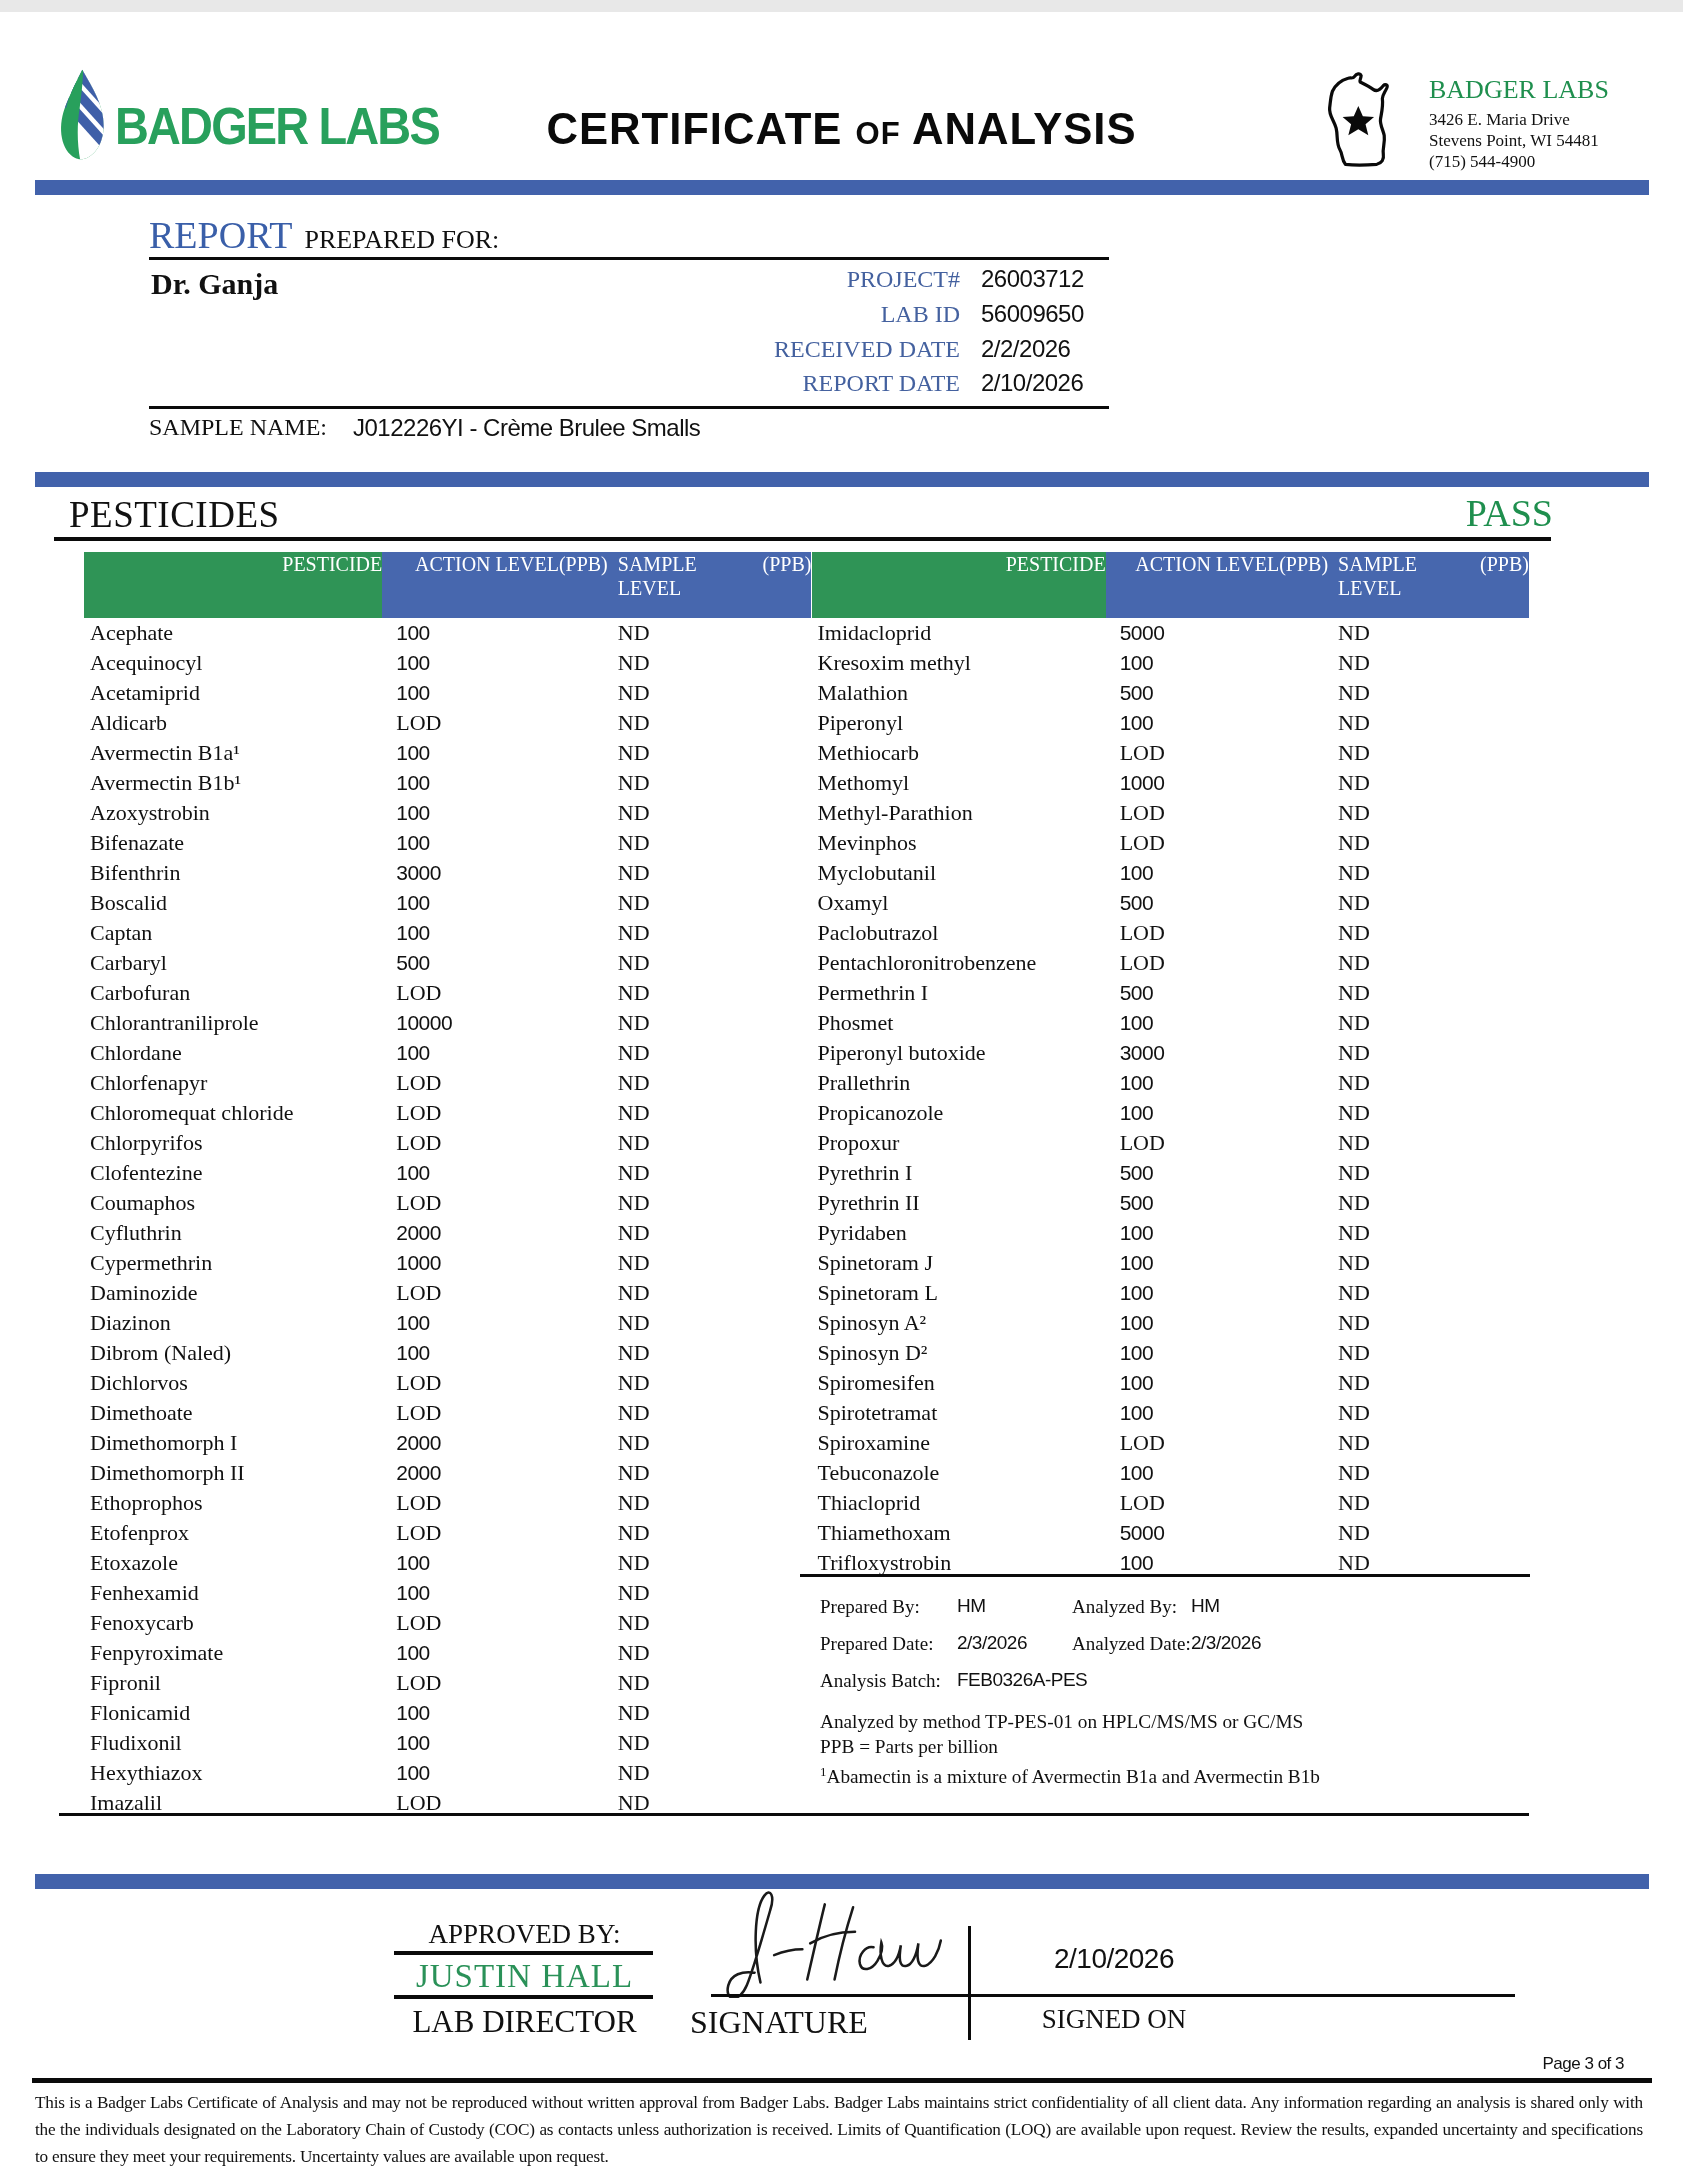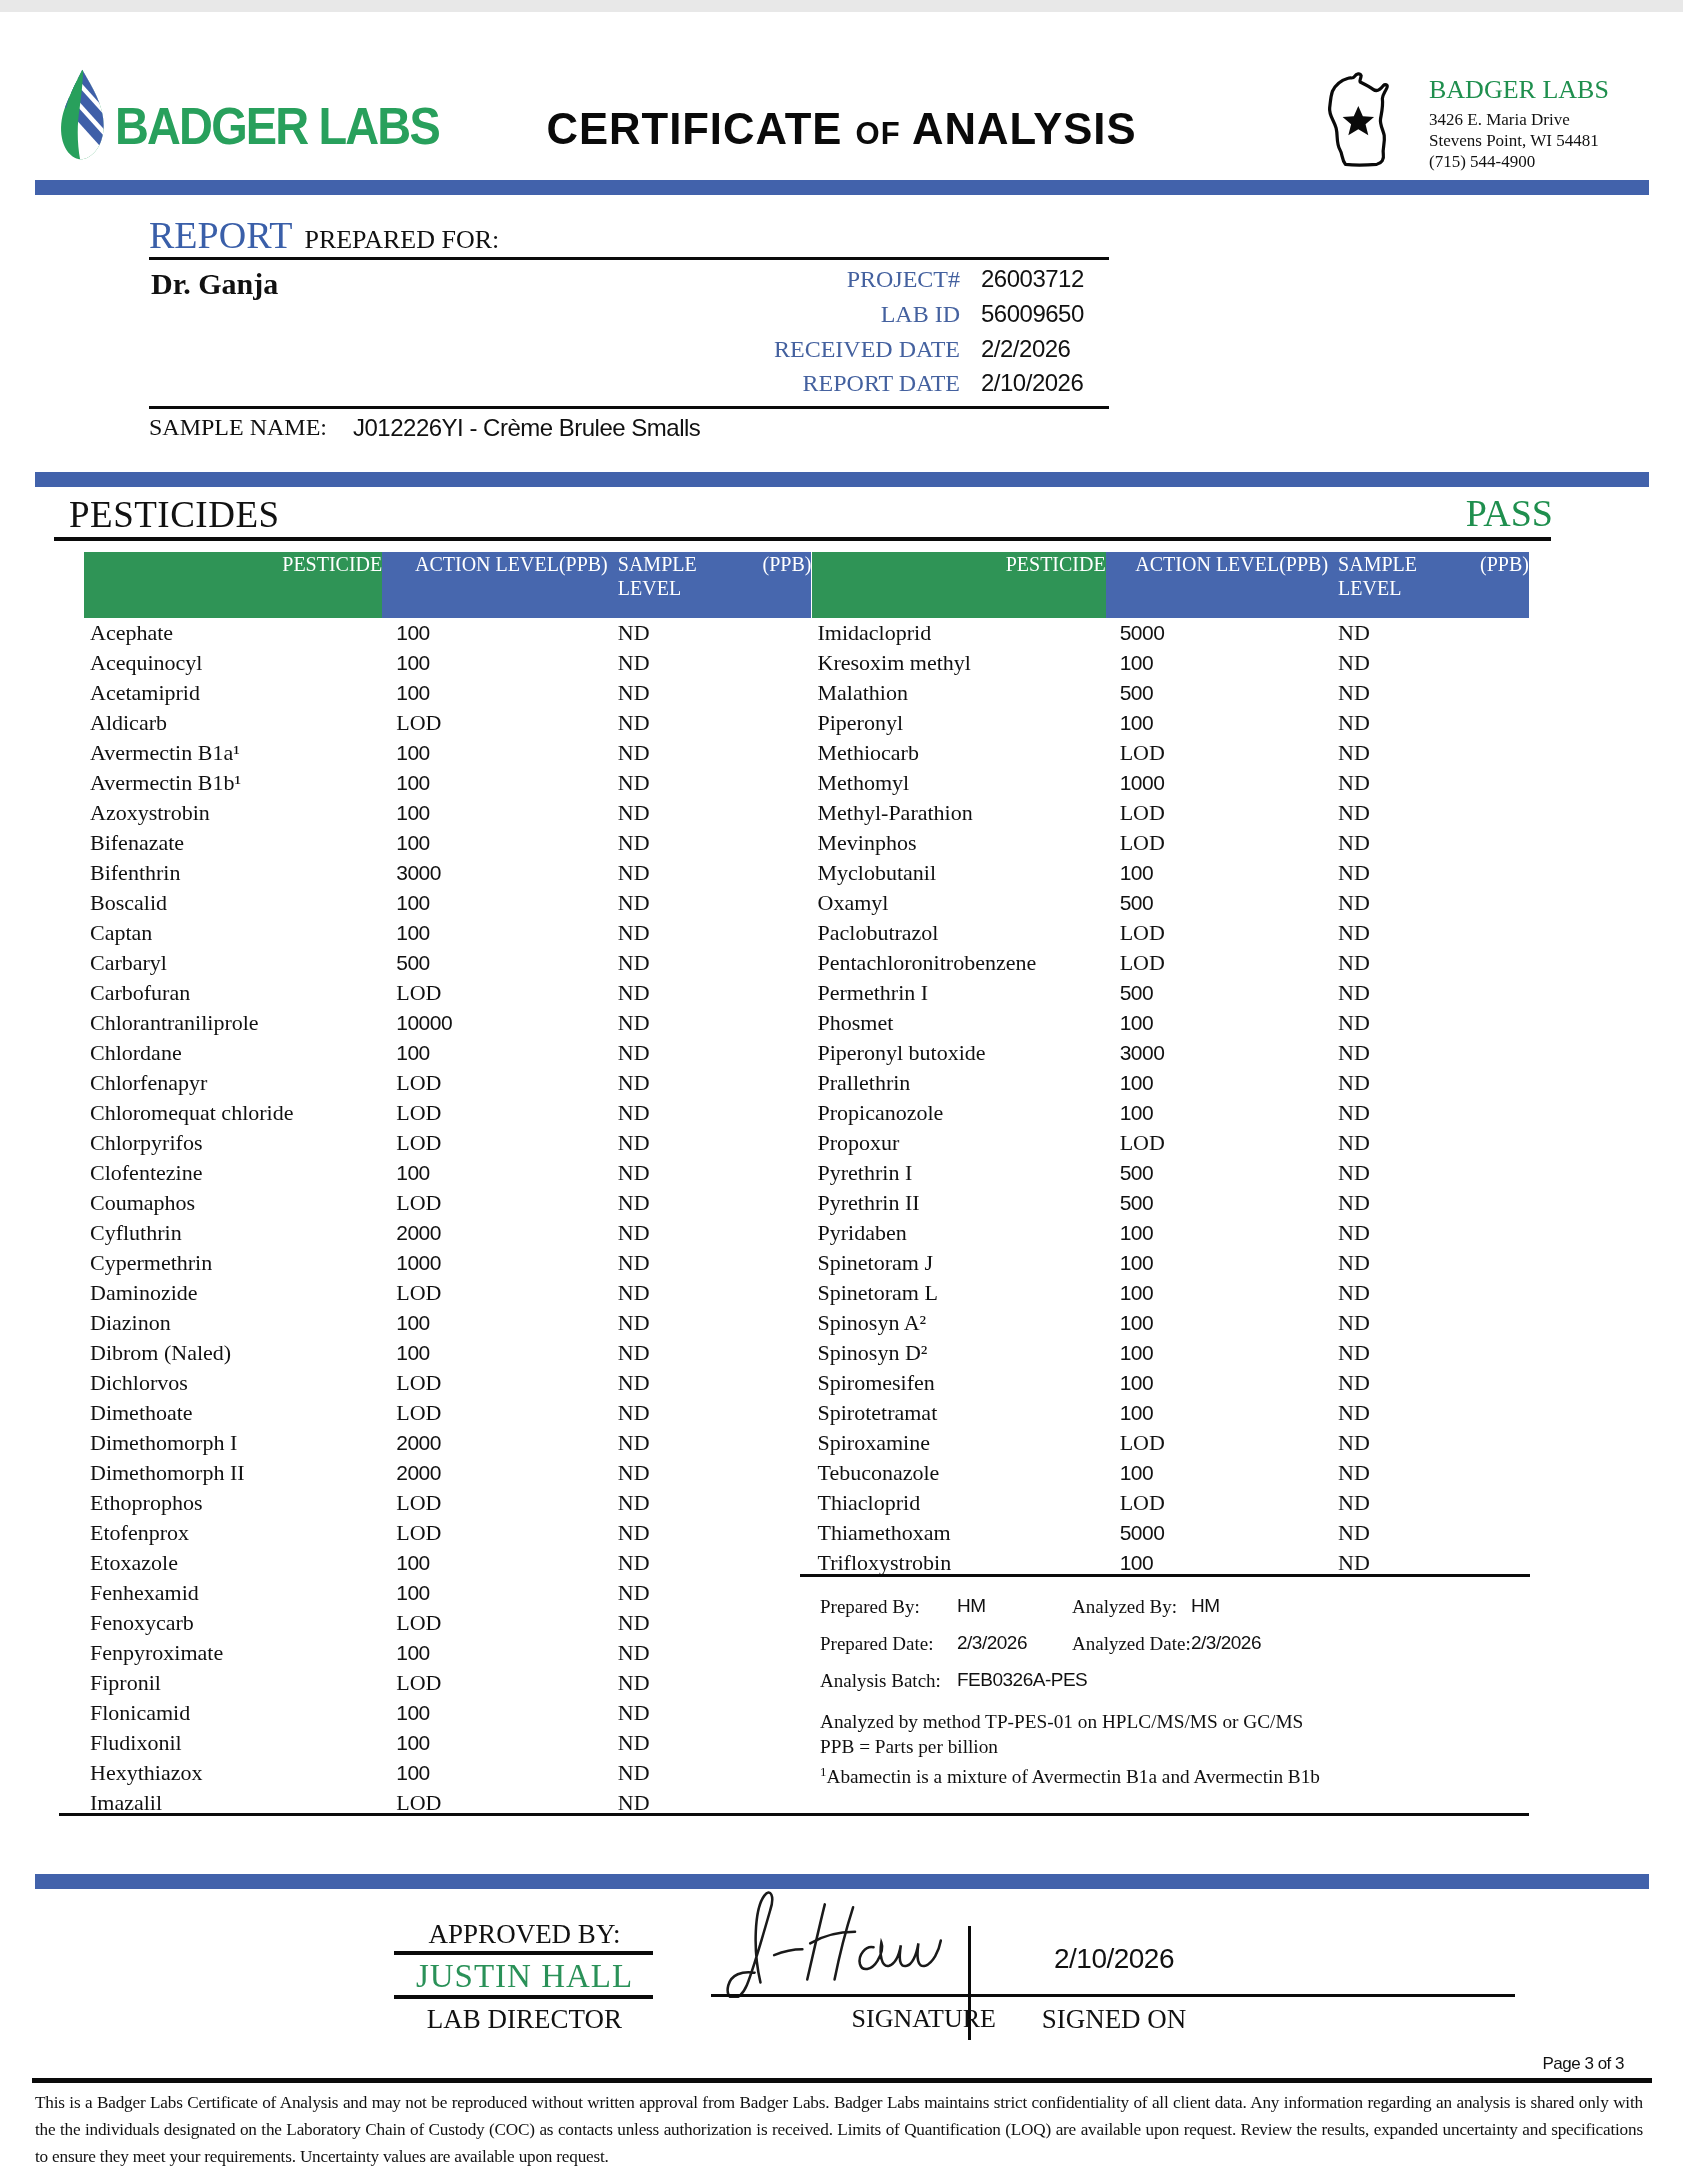--- a/index.html
+++ b/index.html
@@ -70,26 +70,26 @@
   .nv2{position:absolute;left:371px;top:7px;font-size:19px;}
   .nlines{margin-top:10px;line-height:25px;font-size:19.3px;}
   .nlines sup{font-size:13px;}
 
   
   .bar-bot{top:1862px;}
   .appr-label{left:391px;top:1907px;width:267px;text-align:center;font-size:27px;}
   .appr-rule1{left:394px;top:1939px;width:259px;height:4px;}
   .approver{left:376px;top:1946px;width:297px;text-align:center;font-size:33px;letter-spacing:1px;color:#2a9158;}
   .appr-rule2{left:394px;top:1983px;width:259px;height:4px;}
-  .appr-title{left:391px;top:1992px;width:267px;text-align:center;font-size:27px;}
+  .appr-title{left:391px;top:1992px;width:267px;text-align:center;font-size:31px;}
   .sig-svg{left:708px;top:1869px;}
   .sig-rule{left:711px;top:1982px;width:804px;height:3px;}
   .sig-divider{left:968px;top:1914px;width:3px;height:114px;background:#0a0a0a;}
   .signed-date{left:1000px;top:1931px;width:228px;text-align:center;font-size:28px;}
-  .sig-label{left:748px;top:1992px;width:248px;text-align:right;font-size:26px;}
+  .sig-label{left:690px;top:1992px;width:248px;text-align:left;font-size:32px;}
   .signedon-label{left:990px;top:1992px;width:248px;text-align:center;font-size:27px;}
 
   
   .pagenum{left:1426px;top:2042px;width:198px;text-align:right;font-size:17px;}
   .foot-rule{left:32px;top:2066px;width:1620px;height:5px;}
   .disclaimer{left:35px;top:2077px;width:1616px;font-size:17.3px;line-height:27px;
               letter-spacing:-0.2px;text-align:justify;transform:scaleX(.995);transform-origin:left;}
 </style>
 </head>
 <body>

